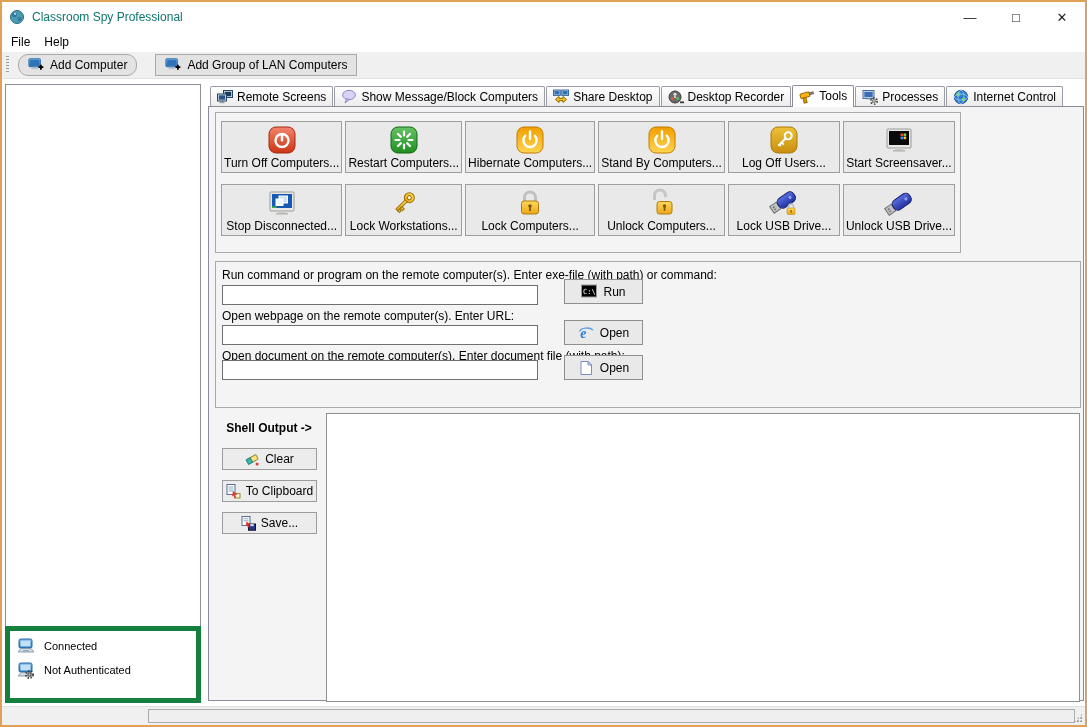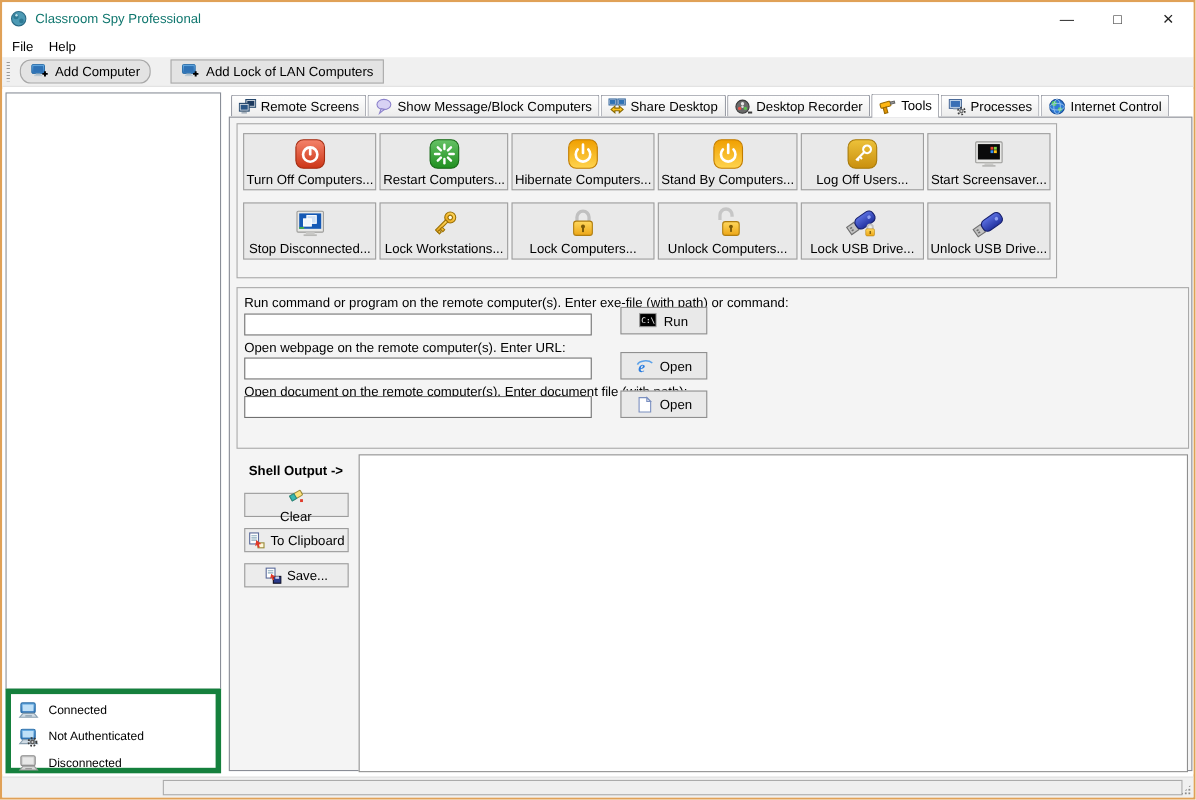--- a/index.html
+++ b/index.html
@@ -50,21 +50,21 @@
 
   .group2 { left:6px; top:154px; width:866px; height:147px; }
   .g2-label { position:absolute; left:6px; font-size:12px; white-space:nowrap; }
   .g2-input { position:absolute; left:6px; width:316px; height:20px; border:1px solid #707070; background:#fff; font-family:"Liberation Sans",sans-serif; font-size:12px; padding:0 3px; }
   .g2-btn { position:absolute; left:348px; width:79px; height:25px; display:flex; align-items:center; justify-content:center; gap:6px; background:#e9e9e9; border:1px solid #8f8f8f; font-family:inherit; font-size:12px; }
   .sm-icon { width:16px; height:16px; display:inline-flex; }
 
   .shell-left { position:absolute; left:3px; top:306px; width:114px; display:flex; flex-direction:column; align-items:center; }
   .shell-title { font-weight:bold; font-size:12px; margin-top:8px; }
   .shell-btn { width:95px; height:22px; margin-top:10px; display:flex; align-items:center; justify-content:center; gap:5px; background:#ececec; border:1px solid #9c9c9c; font-family:inherit; font-size:12px; }
-  .shell-btn.first { margin-top:13px;flex-direction:column; }
+  .shell-btn.first { margin-top:13px; }
   .shell-output { position:absolute; left:117px; top:306px; width:754px; height:289px; background:#fff; border:1px solid #8f8f8f; overflow:auto; }
 
   
   .statusbar { position:absolute; left:0; right:0; bottom:0; height:19px; background:#f0f0f0; border-top:1px solid #e0e0e0; }
   .status-panel { position:absolute; left:146px; right:10px; top:2px; bottom:2px; border:1px solid #ababab; background:#efefef; }
   .grip { position:absolute; right:2px; bottom:2px; width:10px; height:10px; background-image:radial-gradient(#8a8a8a 1px, transparent 1.2px); background-size:3.3px 3.3px; clip-path:polygon(100% 0,100% 100%,0 100%); }
 
   button { cursor:default; }
 </style>
 </head>
@@ -144,21 +144,21 @@
     <button class="tb-btn second">
       <span class="sm-icon">
         <svg viewBox="0 0 18 15" width="18" height="15">
             <rect x="1" y="1" width="13" height="9" rx="1" fill="url(#gScreen)" stroke="#2b6ea8"></rect>
             <rect x="2.5" y="2.5" width="10" height="6" fill="#2f72b5"></rect>
             <rect x="5" y="10" width="5" height="1.4" fill="#9ab0c0"></rect>
             <rect x="3.5" y="11.4" width="8" height="1.4" fill="#b9c9d4"></rect>
             <path d="M11.8 10.5 h5.5 M14.5 7.8 v5.5" stroke="#000" stroke-width="2"></path>
           </svg>
       </span>
-      <span>Add Lock of LAN Computers</span>
+      <span>Add Group of LAN Computers</span>
     </button>
   </div>
 
   <div class="main">
 
     <div class="sidebar">
       <div class="computer-list"></div>
       <div class="legend">
         <div class="legend-item">
           <span class="legend-icon">
@@ -177,31 +177,20 @@
                 <rect x="3" y="1" width="13" height="9" rx="1.5" fill="url(#gScreen)" stroke="#2b6ea8"></rect>
                 <rect x="4.5" y="2.5" width="10" height="6" fill="#bfe0f7"></rect>
                 <path d="M2 14 l3-3.5 h10 l3 3.5 z" fill="#d0dbe4" stroke="#8aa0b0"></path>
                 <circle cx="13.5" cy="12.5" r="3.6" fill="none" stroke="#3a3a3a" stroke-width="1.7" stroke-dasharray="1.5 1.5"></circle>
                 <circle cx="13.5" cy="12.5" r="2.2" fill="#5a5a5a"></circle>
                 <circle cx="13.5" cy="12.5" r="0.9" fill="#d8d8d8"></circle>
               </svg>
           </span>
           <span>Not Authenticated</span>
         </div>
-        <div class="legend-item">
-          <span class="legend-icon">
-            <svg viewBox="0 0 20 17" width="20" height="17">
-                <rect x="3" y="1" width="13" height="9" rx="1.5" fill="#c9c9c9" stroke="#8a8a8a"></rect>
-                <rect x="4.5" y="2.5" width="10" height="6" fill="#e8e8e8"></rect>
-                <path d="M2 14 l3-3.5 h10 l3 3.5 z" fill="#d6d6d6" stroke="#9a9a9a"></path>
-                <rect x="7" y="12.2" width="6" height="1.2" fill="#9a9a9a"></rect>
-              </svg>
-          </span>
-          <span>Disconnected</span>
-        </div>
       </div>
     </div>
 
     <div class="content">
 
       <div class="tabstrip">
         <div class="tab">
           <span class="tab-icon">
             <svg viewBox="0 0 16 16" width="16" height="16">
                 <rect x="6.5" y="1.5" width="9" height="7" fill="#d7dde3" stroke="#24466b"></rect>

